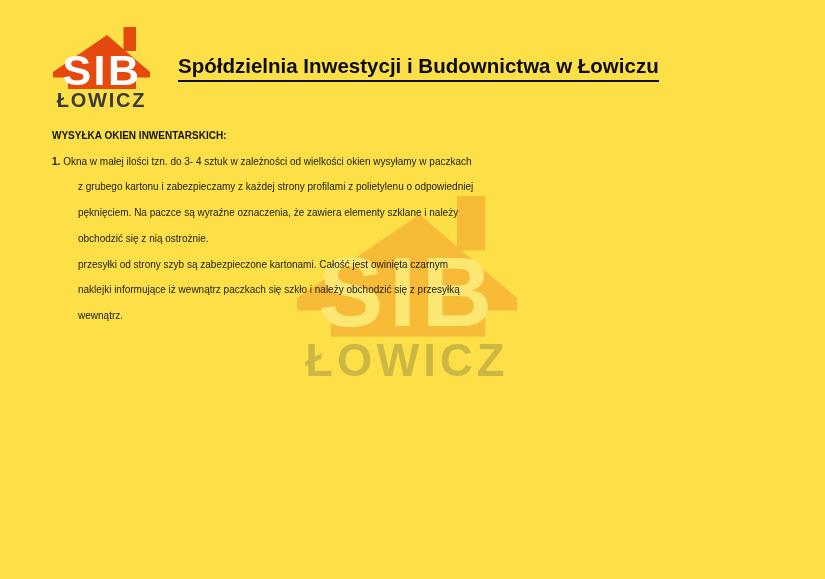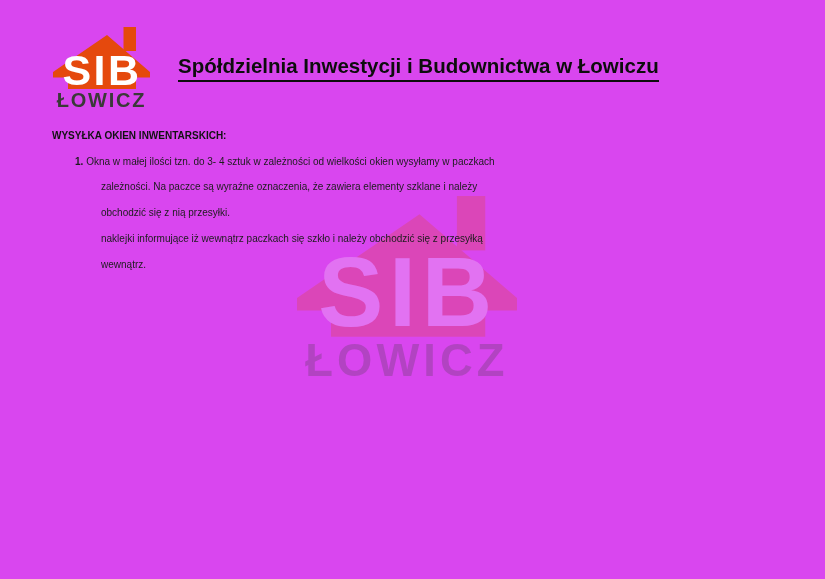--- a/index.html
+++ b/index.html
@@ -4,21 +4,21 @@
 <style>
   html,body{margin:0;padding:0;}
   body{
     width:825px;height:579px;
     background:#ffffff;
     font-family:"Liberation Sans", sans-serif;
     position:relative;
     overflow:hidden;
     color:#1c1c1c;
   }
-  .page{position:absolute;inset:0;background:#d946ef;}
+  .page{position:absolute;inset:0;background:#fde047;}
 
   
   .logo-box{position:absolute;left:53px;top:27px;width:97px;height:82px;}
   .logo-box svg{display:block;width:97px;height:82px;}
 
   
   .watermark-box{position:absolute;left:297px;top:196px;width:220px;height:186px;z-index:0;pointer-events:none;}
   .watermark-box svg{display:block;width:220px;height:186px;}
 
   
@@ -29,21 +29,21 @@
     padding-bottom:2px;
     white-space:nowrap;
   }
 
   
   .content{
     position:absolute;left:52px;top:123px;width:745px;z-index:1;
     font-size:10px;line-height:25.7px;
   }
   .doc-heading{font-weight:bold;color:#111;}
-  .para{padding-left:26px;margin-left:23px;}
+  .para{padding-left:26px;}
   .line{white-space:nowrap;}
   .line.first{text-indent:-26px;}
   .num{font-weight:bold;}
 
   
   .svg-sib{
     font-family:"Liberation Sans", sans-serif;
     font-weight:bold;font-size:43px;letter-spacing:2.5px;
   }
   .svg-city{
@@ -79,23 +79,25 @@
     </svg>
   </div>
 
   <div class="title">Spółdzielnia Inwestycji i Budownictwa w Łowiczu</div>
 
   <div class="content">
     <div class="doc-heading">WYSYŁKA OKIEN INWENTARSKICH:</div>
     <div>
         <div class="para">
           <div class="line first"><span class="num">1. </span>Okna w małej ilości tzn. do 3- 4 sztuk w zależności od wielkości okien wysyłamy w paczkach</div>
-          <div class="line">zależności. Na paczce są wyraźne oznaczenia, że zawiera elementy szklane i należy</div>
-          <div class="line">obchodzić się z nią przesyłki.</div>
+          <div class="line">z grubego kartonu i zabezpieczamy z każdej strony profilami z polietylenu o odpowiedniej</div>
+          <div class="line">pęknięciem. Na paczce są wyraźne oznaczenia, że zawiera elementy szklane i należy</div>
+          <div class="line">obchodzić się z nią ostrożnie.</div>
         </div>
         <div class="para">
+          <div class="line">przesyłki od strony szyb są zabezpieczone kartonami. Całość jest owinięta czarnym</div>
           <div class="line">naklejki informujące iż wewnątrz paczkach się szkło i należy obchodzić się z przesyłką</div>
           <div class="line">wewnątrz.</div>
         </div>
       </div>
   </div>
 
 </div>
 
 </body></html>

